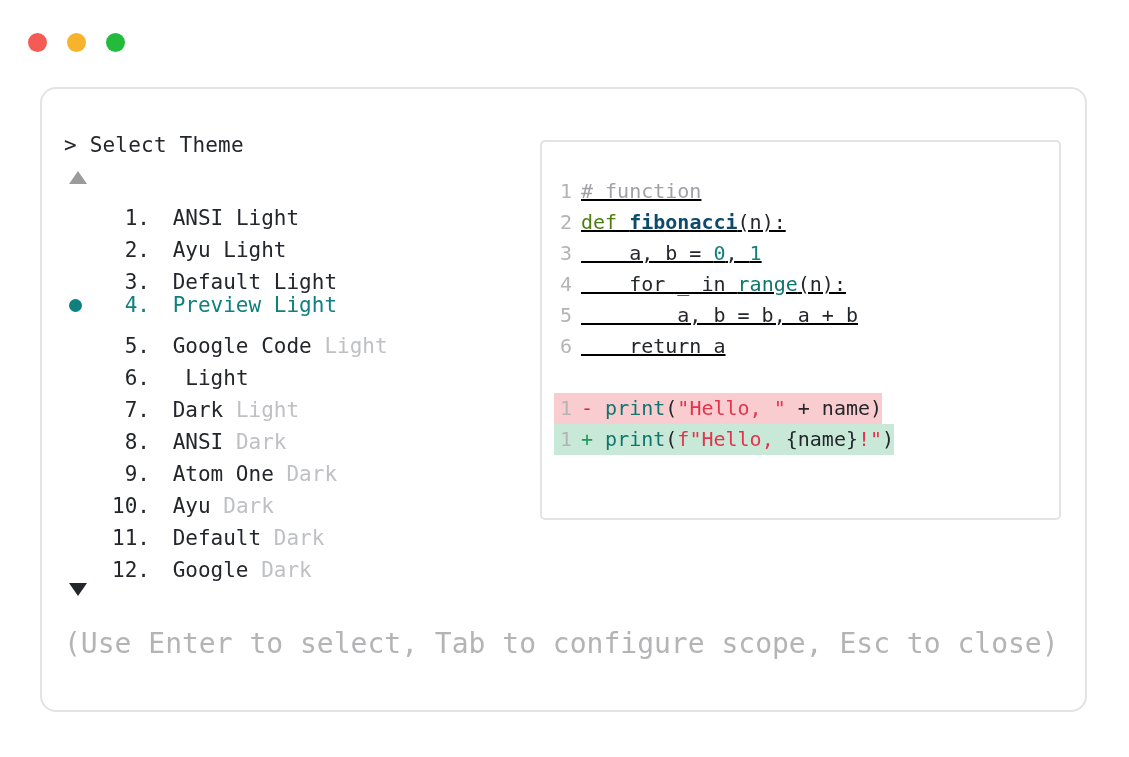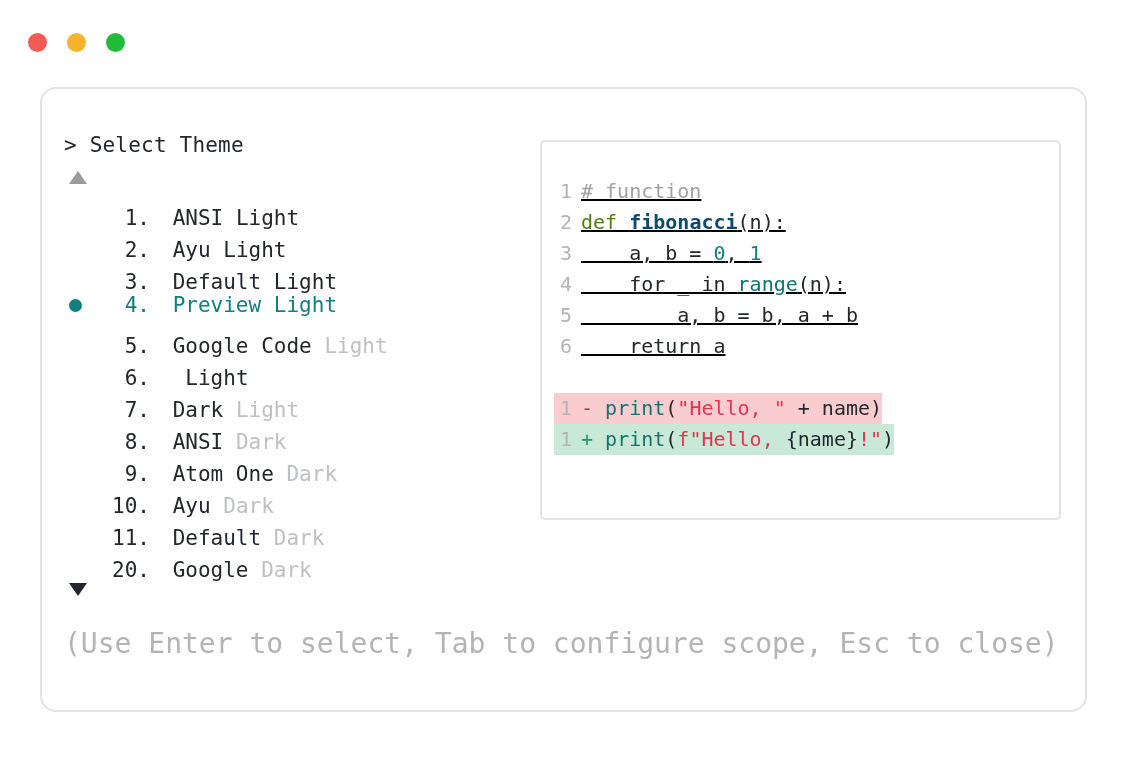--- a/index.html
+++ b/index.html
@@ -214,21 +214,21 @@
           <div class="theme-row"><span class="bullet-cell"></span><span class="idx">2.</span><span class="idx-dot"> </span><span class="tname">Ayu</span><span> </span><span class="tvariant">Light</span></div>
           <div class="theme-row"><span class="bullet-cell"></span><span class="idx">3.</span><span class="idx-dot"> </span><span class="tname">Default</span><span> </span><span class="tvariant">Light</span></div>
           <div class="theme-row selected"><span class="bullet-cell"><span class="bullet"></span></span><span class="idx">4.</span><span class="idx-dot"> </span><span class="tname">Preview</span><span> </span><span class="tvariant">Light</span></div>
           <div class="theme-row"><span class="bullet-cell"></span><span class="idx">5.</span><span class="idx-dot"> </span><span class="tname">Google Code</span><span> </span><span class="tvariant muted">Light</span></div>
           <div class="theme-row"><span class="bullet-cell"></span><span class="idx">6.</span><span class="idx-dot"> </span><span> </span><span class="tvariant">Light</span></div>
           <div class="theme-row"><span class="bullet-cell"></span><span class="idx">7.</span><span class="idx-dot"> </span><span class="tname">Dark</span><span> </span><span class="tvariant muted">Light</span></div>
           <div class="theme-row"><span class="bullet-cell"></span><span class="idx">8.</span><span class="idx-dot"> </span><span class="tname">ANSI</span><span> </span><span class="tvariant muted">Dark</span></div>
           <div class="theme-row"><span class="bullet-cell"></span><span class="idx">9.</span><span class="idx-dot"> </span><span class="tname">Atom One</span><span> </span><span class="tvariant muted">Dark</span></div>
           <div class="theme-row"><span class="bullet-cell"></span><span class="idx">10.</span><span class="idx-dot"> </span><span class="tname">Ayu</span><span> </span><span class="tvariant muted">Dark</span></div>
           <div class="theme-row"><span class="bullet-cell"></span><span class="idx">11.</span><span class="idx-dot"> </span><span class="tname">Default</span><span> </span><span class="tvariant muted">Dark</span></div>
-          <div class="theme-row"><span class="bullet-cell"></span><span class="idx">20.</span><span class="idx-dot"> </span><span class="tname">Google</span><span> </span><span class="tvariant muted">Dark</span></div>
+          <div class="theme-row"><span class="bullet-cell"></span><span class="idx">12.</span><span class="idx-dot"> </span><span class="tname">Google</span><span> </span><span class="tvariant muted">Dark</span></div>
         </div>
 
       <div class="arrow arrow-down"></div>
     </div>
 
     <div class="col-right">
 
       <div class="preview-box">
         <div class="code" id="code-block"><span class="code-line"><span class="ln">1</span><span class="t-comment"># function</span></span><span class="code-line"><span class="ln">2</span><span class="t-keyword">def </span><span class="t-func">fibonacci</span><span class="t-plain">(n):</span></span><span class="code-line"><span class="ln">3</span><span class="t-plain">    a, b = </span><span class="t-num">0</span><span class="t-plain">, </span><span class="t-num">1</span></span><span class="code-line"><span class="ln">4</span><span class="t-plain">    for _ in </span><span class="t-builtin">range</span><span class="t-plain">(n):</span></span><span class="code-line"><span class="ln">5</span><span class="t-plain">        a, b = b, a + b</span></span><span class="code-line"><span class="ln">6</span><span class="t-plain">    return a</span></span><span class="code-blank"></span><span class="code-line"><span class="hl-wrap hl-del"><span class="ln">1</span><span class="t-op-del">-</span><span> </span><span class="t-builtin">print</span><span class="t-plain">(</span><span class="t-string">"Hello, "</span><span class="t-plain"> + name)</span></span></span><span class="code-line"><span class="hl-wrap hl-add"><span class="ln">1</span><span class="t-op-add">+</span><span> </span><span class="t-builtin">print</span><span class="t-plain">(</span><span class="t-string">f"Hello, </span><span class="t-plain">{name}</span><span class="t-string">!"</span><span class="t-plain">)</span></span></span></div>
       </div>

